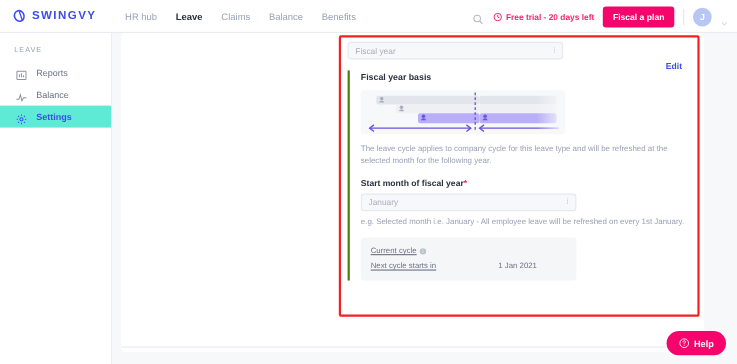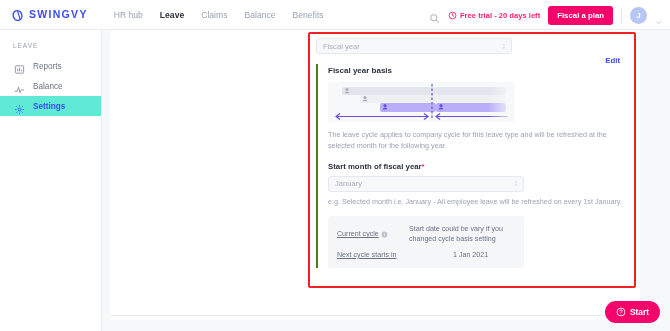--- a/index.html
+++ b/index.html
@@ -307,21 +307,20 @@
               <span class="info-key">
                 <span>Current cycle</span>
                 <span class="i-icon">
                   <svg viewBox="0 0 24 24" width="7" height="7" fill="#9aa1b4">
                     <circle cx="12" cy="12" r="10"></circle>
                     <rect x="11" y="10" width="2" height="7" fill="#f5f6f8"></rect>
                     <circle cx="12" cy="7" r="1.3" fill="#f5f6f8"></circle>
                   </svg>
                 </span>
               </span>
-              <span class="info-val">Start date could be vary if you changed cycle basis setting</span>
             </div>
             <div class="info-row">
               <span class="info-key">Next cycle starts in</span>
               <span class="info-val">1 Jan 2021</span>
             </div>
           </div>
 
         </div>
       </div>
 
@@ -332,16 +331,16 @@
   </div>
 
   <button class="help-btn">
     <span class="q-icon">
       <svg viewBox="0 0 24 24" width="10" height="10" fill="none" stroke="#fff" stroke-width="2">
         <circle cx="12" cy="12" r="9.5"></circle>
         <path d="M9.4 9.2a2.7 2.7 0 1 1 3.4 2.6c-.6.2-.8.7-.8 1.3v.4" stroke-linecap="round"></path>
         <circle cx="12" cy="16.7" r="1.1" fill="#fff" stroke="none"></circle>
       </svg>
     </span>
-    <span>Start</span>
+    <span>Help</span>
   </button>
 
 </div>
 
 </body></html>

